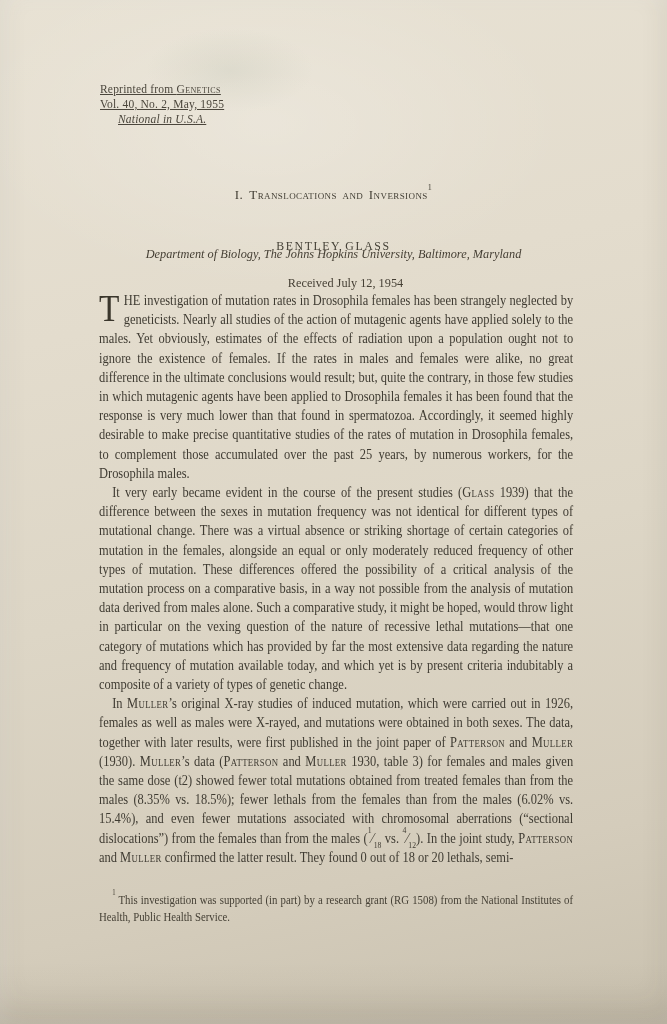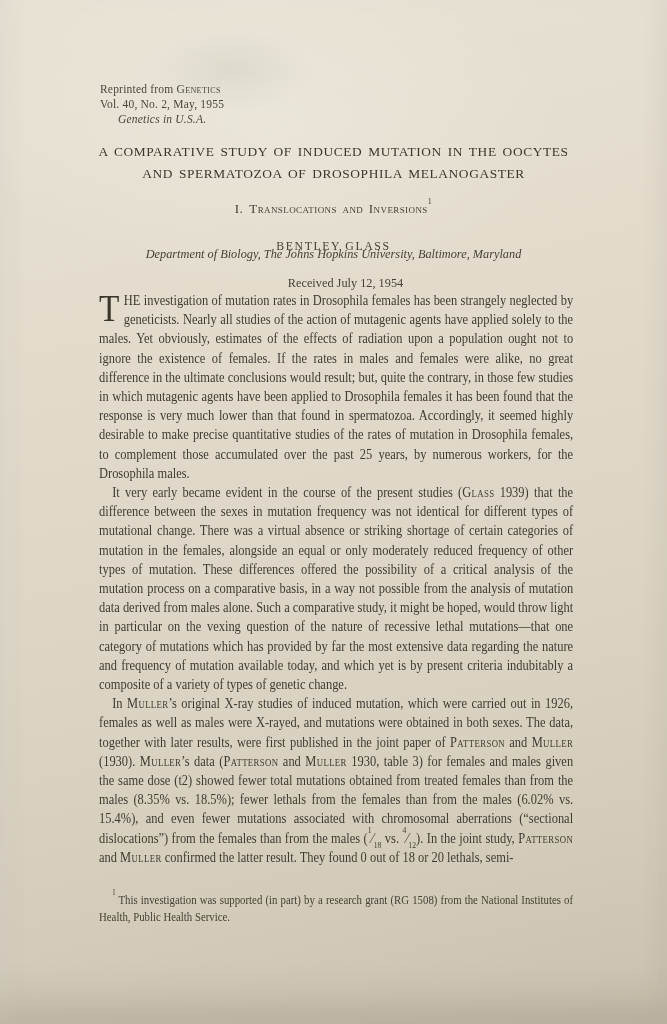--- a/index.html
+++ b/index.html
@@ -28,32 +28,33 @@
   .sc { font-variant: small-caps; letter-spacing: 0.4px; }
   .italic { font-style: italic; }
   sup { font-size: 0.62em; line-height: 0; position: relative; top: -0.45em; }
   sub { font-size: 0.62em; line-height: 0; position: relative; top: 0.22em; }
   .frac { white-space: nowrap; }
 
   .header {
     position: absolute; left: 100px; top: 82px;
     font-size: 11.5px; line-height: 15px; color: #4b463c;
     letter-spacing: 0.2px;
+    text-decoration: underline;
   }
   .header .printed { padding-left: 18px; }
 
   .title {
     position: absolute; left: 0; top: 141px; width: 100%;
     margin: 0; text-align: center;
     font-size: 13.4px; font-weight: normal;
     letter-spacing: 0.6px; line-height: 22px;
     color: #3b372d; word-spacing: 2px;
   }
   .section {
-    position: absolute; left: 0; top: 201px; width: 100%;
+    position: absolute; left: 0; top: 187px; width: 100%;
     text-align: center; font-size: 13px; letter-spacing: 0.6px;
     color: #433f35; word-spacing: 2px;
   }
   .author {
     position: absolute; left: 0; top: 239px; width: 100%;
     text-align: center; font-size: 11.8px; letter-spacing: 1.6px;
     color: #433f35;
   }
   .affiliation {
     position: absolute; left: 0; top: 247px; width: 100%;
@@ -95,27 +96,23 @@
   }
 </style>
 </head>
 <body>
 
 <div class="page">
 
   <div class="header">
     <div><span>Reprinted from </span><span class="sc">Genetics</span></div>
     <div>Vol. 40, No. 2, May, 1955</div>
-    <div class="italic printed">Genetics in U.S.A.</div>
+    <div class="italic printed">National in U.S.A.</div>
   </div>
 
-  <h1 class="title">
-    <span>A COMPARATIVE STUDY OF INDUCED MUTATION IN THE OOCYTES</span><br>
-    <span>AND SPERMATOZOA OF DROSOPHILA MELANOGASTER</span>
-  </h1>
 
   <div class="section"><span>I. </span><span class="sc">Translocations and Inversions</span><sup>1</sup></div>
 
   <div class="author">BENTLEY GLASS</div>
 
   <div class="affiliation">Department of Biology, The Johns Hopkins University, Baltimore, Maryland</div>
 
   <div class="received">Received July 12, 1954</div>
 
   <div class="body">

